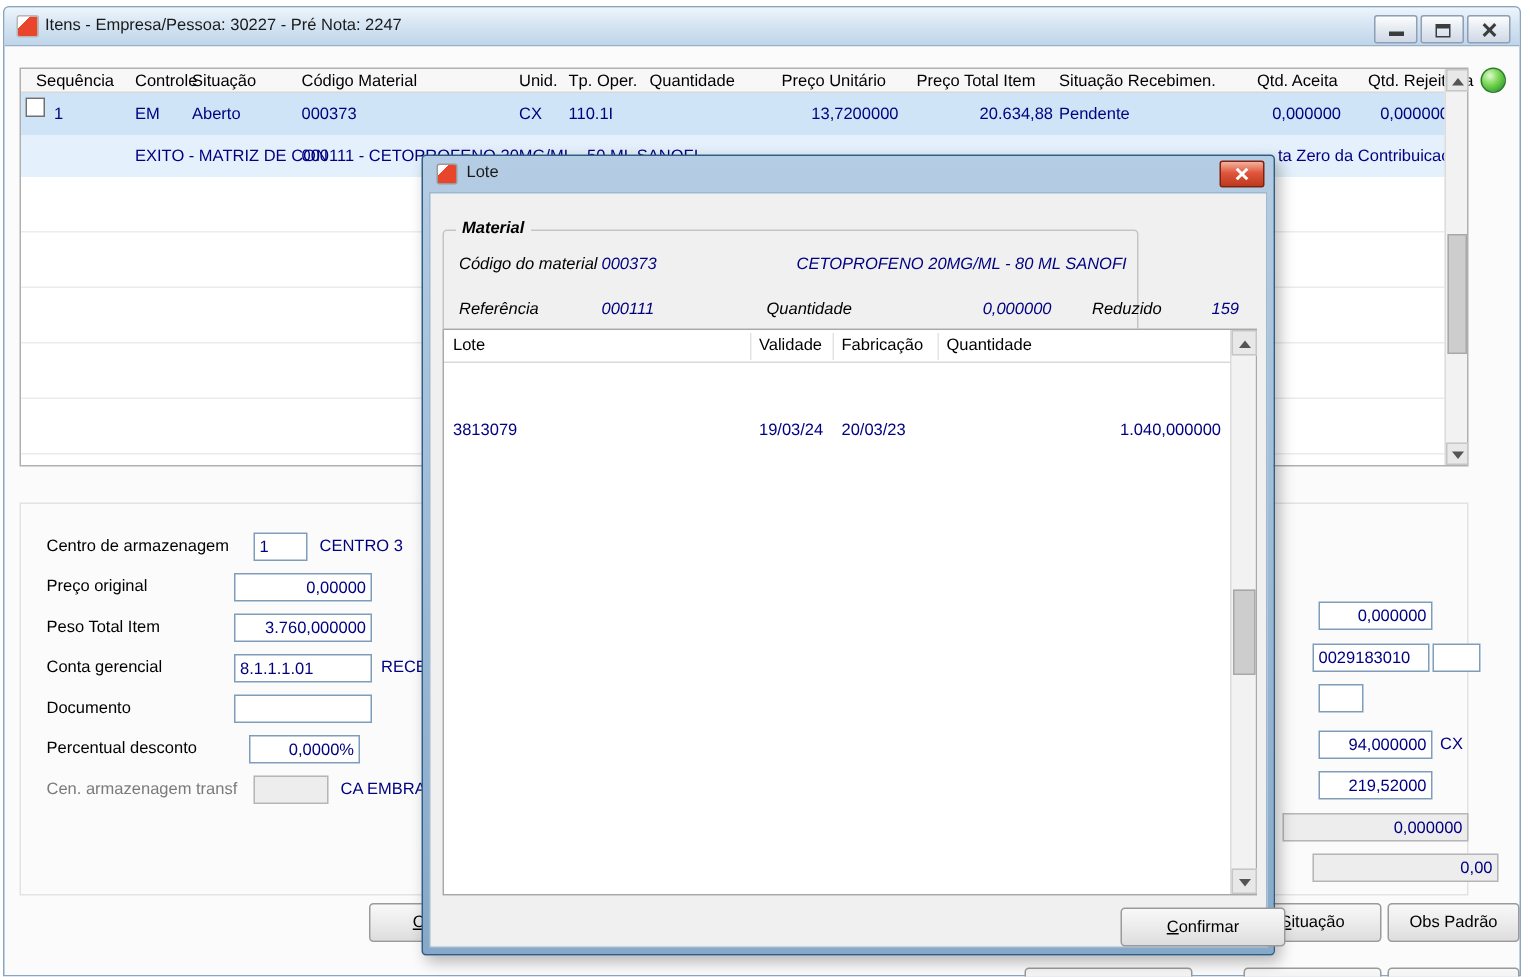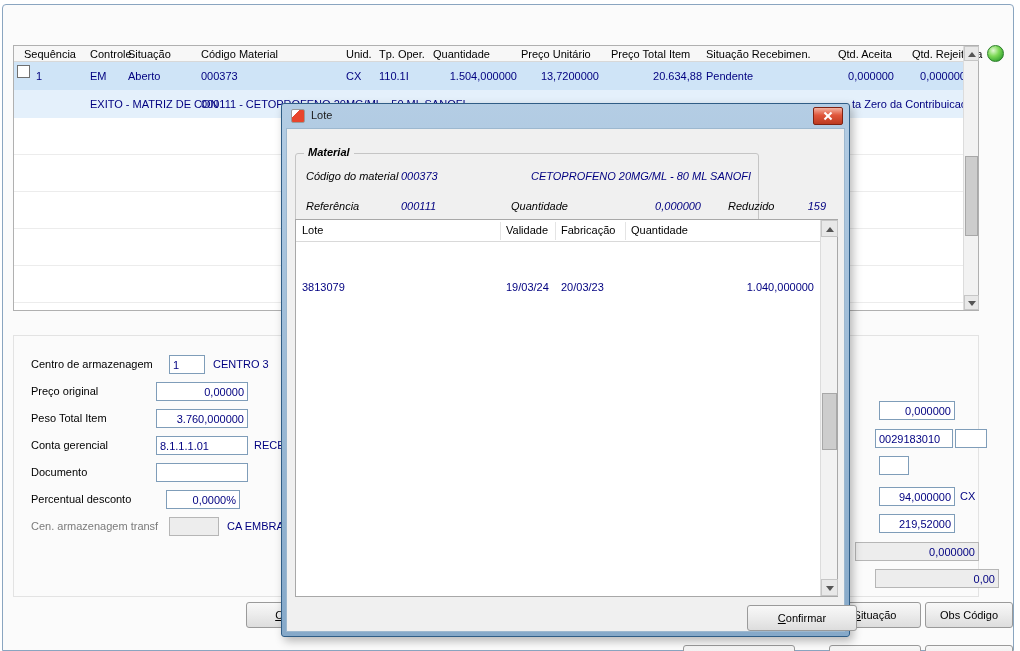--- a/index.html
+++ b/index.html
@@ -70,20 +70,36 @@
   .drow { position:absolute; left:0; width:524px; height:26px; }
   .drow.sel { background:#cfe4f7; }
   .lote-cell-frame { position:absolute; left:1px; top:0; width:200px; height:26px; border:1px solid #8aa8c8; }
   .colsep { position:absolute; top:2px; width:1px; height:18px; background:#e4e4e4; }
 </style>
 </head>
 <body>
 
 <div class="window abs">
 
+  <div class="titlebar">
+    <span class="app-icon"></span>
+    <span class="title-text">Itens - Empresa/Pessoa: 30227 - Pré Nota: 2247</span>
+    <div class="winbtns">
+      <div class="winbtn">
+          <span class="glyph-min"></span>
+        </div>
+      <div class="winbtn">
+          <span class="glyph-max"></span>
+        </div>
+      <div class="winbtn">
+          <span class="xbar a"></span>
+          <span class="xbar b"></span>
+        </div>
+    </div>
+  </div>
 
   <div class="grid abs" style="position:absolute;">
     <div class="grid-header">
       <span class="hcell" style="left:10px">Sequência</span>
       <span class="hcell" style="left:76px">Controle</span>
       <span class="hcell" style="left:114px">Situação</span>
       <span class="hcell" style="left:187px">Código Material</span>
       <span class="hcell" style="left:332px">Unid.</span>
       <span class="hcell" style="left:365px">Tp. Oper.</span>
       <span class="hcell" style="left:419px">Quantidade</span>
@@ -95,21 +111,20 @@
     </div>
 
     <div class="grow1">
       <span class="checkbox"></span>
       <span class="cell" style="left:22px">1</span>
       <span class="cell" style="left:76px">EM</span>
       <span class="cell" style="left:114px">Aberto</span>
       <span class="cell" style="left:187px">000373</span>
       <span class="cell" style="left:332px">CX</span>
       <span class="cell" style="left:365px">110.1I</span>
-      <span class="cell r" style="left:405px;width:98px">1.504,000000</span>
       <span class="cell r" style="left:507px;width:78px">13,7200000</span>
       <span class="cell r" style="left:597px;width:91px">20.634,88</span>
       <span class="cell" style="left:692px">Pendente</span>
       <span class="cell r" style="left:810px;width:70px">0,000000</span>
       <span class="cell r" style="left:882px;width:70px">0,000000</span>
     </div>
 
     <div class="grow2">
       <span class="cell" style="left:76px">EXITO - MATRIZ DE CON</span>
       <span class="cell" style="left:187px">000111 - CETOPROFENO 20MG/ML - 50 ML SANOFI</span>
@@ -166,21 +181,21 @@
   <input class="field" style="left: 952px; top: 424px; width: 32px;" value="">
   <input class="field" style="left: 876px; top: 451px; width: 30px;" value="">
   <input class="field r" style="left: 876px; top: 482px; width: 76px;" value="94,000000">
   <span class="val" style="left:957px;top:485px">CX</span>
   <input class="field r" style="left: 876px; top: 509px; width: 76px;" value="219,52000">
   <input class="field r dis" style="left: 852px; top: 537px; width: 124px;" value="0,000000">
   <input class="field r dis" style="left: 852px; top: 564px; width: 124px; margin-left: 20px;" value="0,00">
 
   <button class="btn" style="left:243px;top:597px;width:92px"><u>O</u>rdem</button>
   <button class="btn" style="left:826px;top:597px;width:92px"><u>S</u>ituação</button>
-  <button class="btn" style="left:922px;top:597px;width:88px">Obs Código</button>
+  <button class="btn" style="left:922px;top:597px;width:88px">Obs Padrão</button>
   <button class="btn" style="left:680px;top:640px;width:112px"></button>
   <button class="btn" style="left:826px;top:640px;width:92px"></button>
   <button class="btn" style="left:922px;top:640px;width:88px"></button>
 </div>
 
 <div class="dialog abs">
   <div class="dlg-titlebar">
     <span class="dlg-icon"></span>
     <span class="dlg-title">Lote</span>
     <div class="dlg-close">

